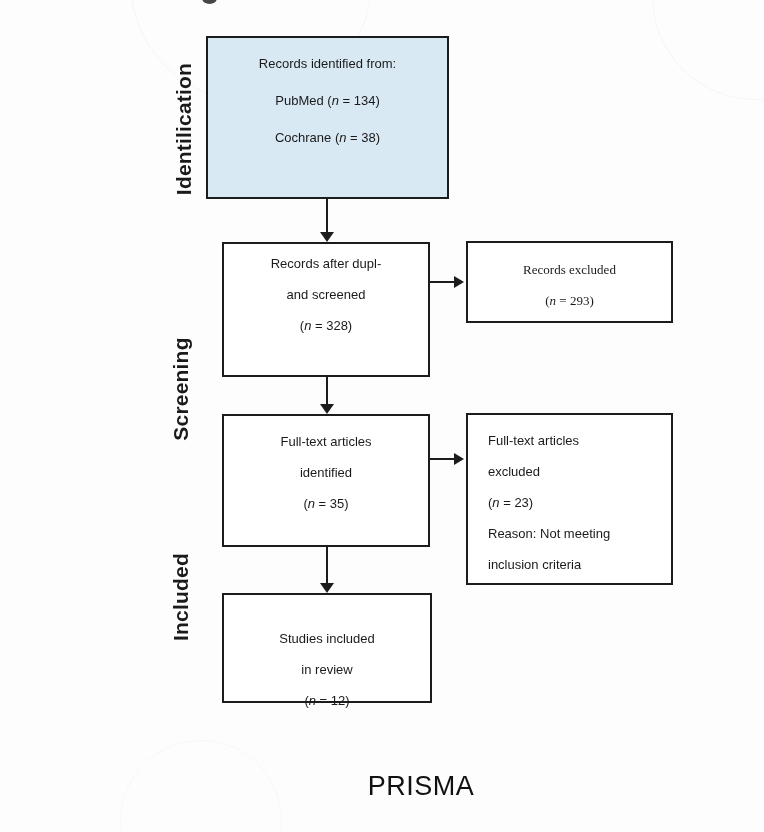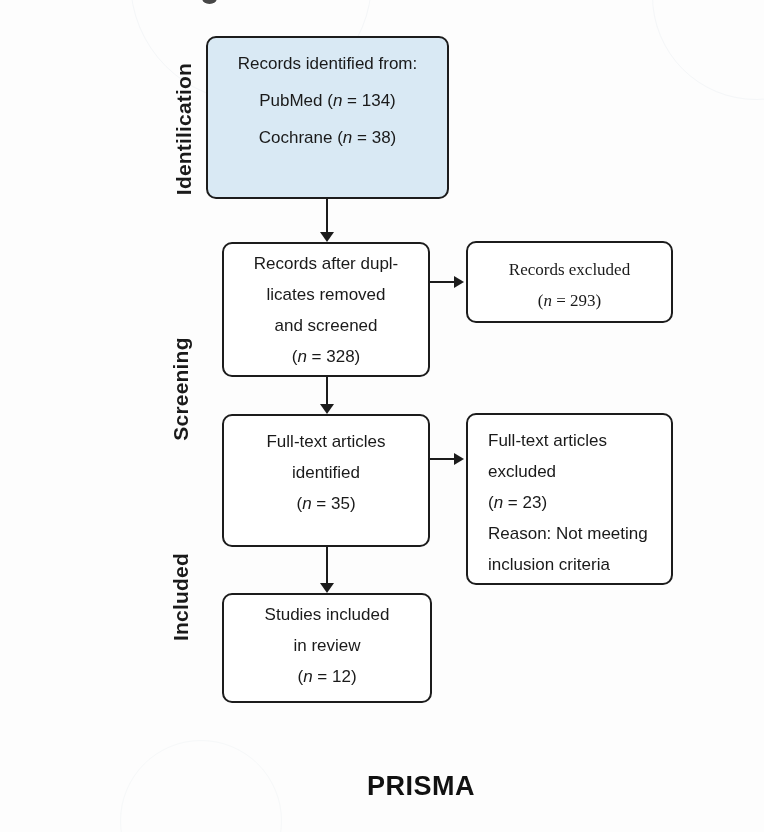--- a/index.html
+++ b/index.html
@@ -44,41 +44,41 @@
   }
   .stage.identification { left: 184px; top: 129px; }
   .stage.screening      { left: 181px; top: 389px; }
   .stage.included       { left: 181px; top: 597px; }
   
   .box {
     position: absolute;
     box-sizing: border-box;
     background: #ffffff;
     border: 2px solid #1c1c1c;
-    border-radius: 10px;
-    font-size: 17px;
+    border-radius: 0;
+    font-size: 13px;
     line-height: 31px;
     text-align: center;
   }
   .box .line { white-space: nowrap; }
   .box.identified {
     left: 206px; top: 36px; width: 243px; height: 163px;
     background: #d9e9f4;
     line-height: 37px;
     padding-top: 7px;
   }
   .box.screened  { left: 222px; top: 242px; width: 208px; height: 135px; padding-top: 4px; }
   .box.excluded1 { left: 466px; top: 241px; width: 207px; height: 82px;  padding-top: 11px; font-family: Liberation Serif, serif; }
   .box.assessed  { left: 222px; top: 414px; width: 208px; height: 133px; padding-top: 10px; }
   .box.excluded2 {
     left: 466px; top: 413px; width: 207px; height: 172px;
     padding-top: 10px; padding-left: 20px; padding-right: 6px;
     text-align: left;
   }
-  .box.included-box { left: 222px; top: 593px; width: 210px; height: 110px; padding-top: 4px; }
+  .box.included-box { left: 222px; top: 593px; width: 210px; height: 110px; padding-top: 28px; }
   
   .aline-v { position: absolute; width: 2px; background: #1c1c1c; }
   .aline-h { position: absolute; height: 2px; background: #1c1c1c; }
   .ahead-down {
     position: absolute; width: 0; height: 0;
     border-left: 7px solid transparent;
     border-right: 7px solid transparent;
     border-top: 10px solid #1c1c1c;
   }
   .ahead-right {
@@ -99,21 +99,20 @@
   .arrow-h2-head { left: 454px; top: 453px; }
   
   .figure-title {
     position: absolute;
     left: 421px; top: 786px;
     transform: translate(-50%, -50%);
     font-size: 27px;
     letter-spacing: 0.5px;
     color: #111111;
     white-space: nowrap;
-    font-weight: bold;
   }
   i { font-style: italic; }
 </style>
 </head>
 <body>
 
 <div class="canvas">
 
   <div class="smudge s1"></div>
   <div class="smudge s2"></div>
@@ -128,21 +127,20 @@
     <div class="line">Records identified from:</div>
     <div class="line">PubMed (<i>n</i> = 134)</div>
     <div class="line">Cochrane (<i>n</i> = 38)</div>
   </div>
 
   <div class="aline-v arrow-v1-line"></div>
   <div class="ahead-down arrow-v1-head"></div>
 
   <div class="box screened">
     <div class="line">Records after dupl-</div>
-    <div class="line">licates removed</div>
     <div class="line">and screened</div>
     <div class="line">(<i>n</i> = 328)</div>
   </div>
 
   <div class="aline-h arrow-h1-line"></div>
   <div class="ahead-right arrow-h1-head"></div>
 
   <div class="box excluded1">
     <div class="line">Records excluded</div>
     <div class="line">(<i>n</i> = 293)</div>

